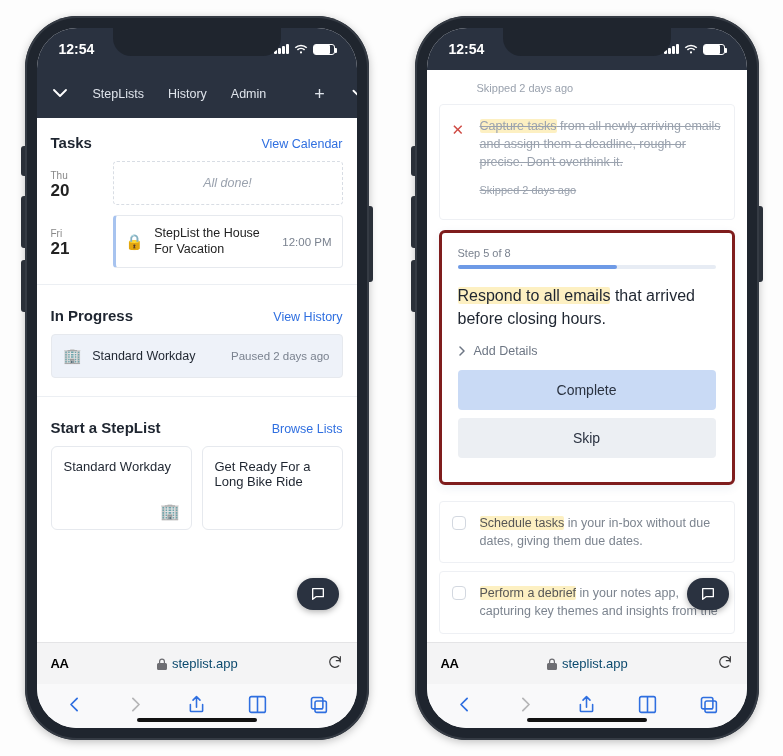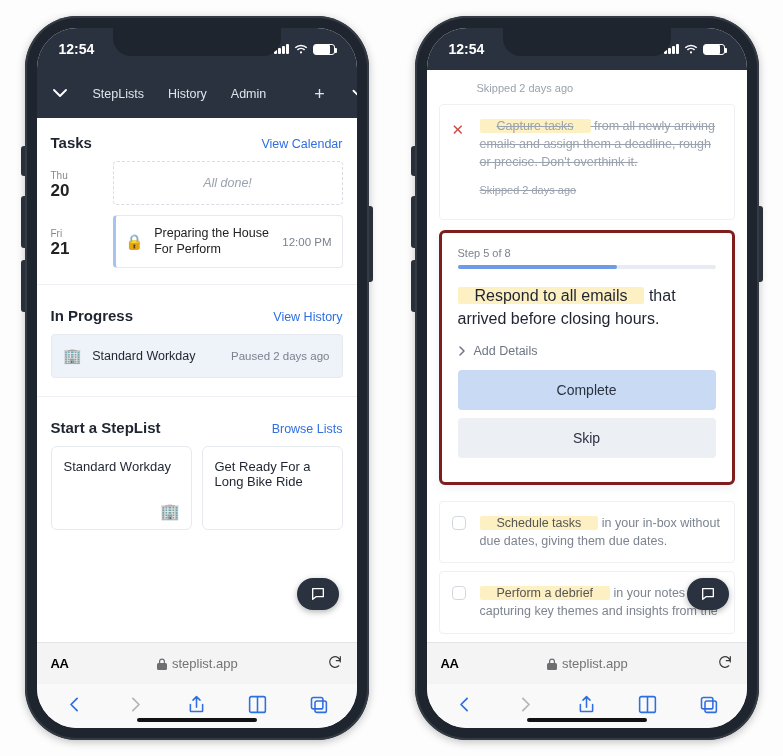--- a/index.html
+++ b/index.html
@@ -145,21 +145,21 @@
   .ghost-card {
     border:1px solid #eef0f4; border-radius:4px; padding:12px 12px 10px 40px;
     position:relative; color:#9aa2ae; font-size:12.5px; line-height:1.45;
     text-decoration:line-through;
     margin-bottom:4px;
   }
   .ghost-card .x {
     position:absolute; left:12px; top:14px; color:#cf4b44; font-size:15px;
   }
   .ghost-card .skipped{ padding-left:0; margin-top:8px; text-decoration:none;}
-  mark { background:#fdf0c2; color:inherit; padding:0 17px; border-radius:2px;}
+  mark { background:#fdf0c2; color:inherit; padding:0 0; border-radius:2px;}
   .ghost-card mark { color:#9aa2ae;}
 
   .active-card {
     border:3px solid #7f1d1d; border-radius:6px; padding:14px 16px 16px;
     box-shadow:0 3px 10px rgba(43,74,130,.08);
     margin:10px 0 16px;
   }
   .stepn { font-size:11px; color:#7a828f; margin-bottom:6px;}
   .pbar { height:4px; background:#e7ecf4; border-radius:2px; position:relative; margin-bottom:16px;}
   .pbar i{ position:absolute; left:0; top:0; bottom:0; background:#6e9ae6; border-radius:2px;}
@@ -186,21 +186,21 @@
     border-radius:16px; display:flex; align-items:center; justify-content:center;
     box-shadow:0 2px 6px rgba(0,0,0,.3);
   }
   .fab svg{width:16px;height:16px;}
 
   .addrbar {
     height:42px; background:#f4f4f5; border-top:1px solid #e4e4e6;
     display:flex; align-items:center; padding:0 14px; gap:10px; font-size:13px;
   }
   .addrbar .aa{ font-weight:600; font-size:13px; letter-spacing:-0.5px;}
-  .addrbar .url{ flex:1; text-align:right; color:#737373; display:flex; align-items:center; justify-content:center; gap:5px;}
+  .addrbar .url{ flex:1; text-align:right; color:#0c4a6e; display:flex; align-items:center; justify-content:center; gap:5px;}
   .addrbar .url svg{width:10px;height:12px;}
   .addrbar .reload svg{width:16px;height:16px;}
 
   .toolbar {
     height:44px; background:#f9f9fa;
     display:flex; align-items:center; justify-content:space-around;
     padding:0 8px;
   }
   .toolbar svg{ width:21px; height:21px;}
   .toolbar .dis svg{ opacity:.35;}
@@ -277,21 +277,21 @@
       </div>
 
       <div class="day-row">
         <div class="day-col">
           <div class="dow">Fri</div>
           <div class="dom">21</div>
         </div>
         <div class="day-body">
           <div class="task-card">
             <span class="emoji">🔒</span>
-            <span class="ttl">Preparing the House For Perform</span>
+            <span class="ttl">StepList the House For Vacation</span>
             <span class="time">12:00 PM</span>
           </div>
         </div>
       </div>
 
       <div class="divider"></div>
 
       <div class="section-hd">
         <h2>In Progress</h2>
         <a>View History</a>

